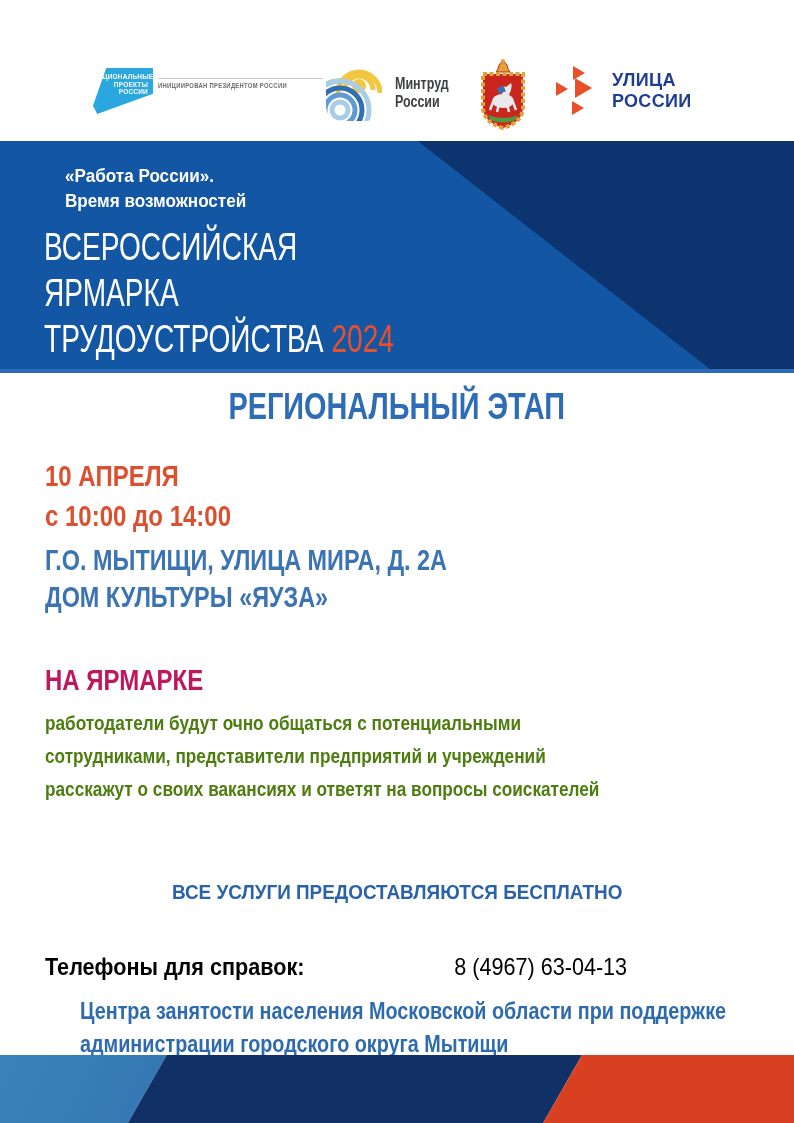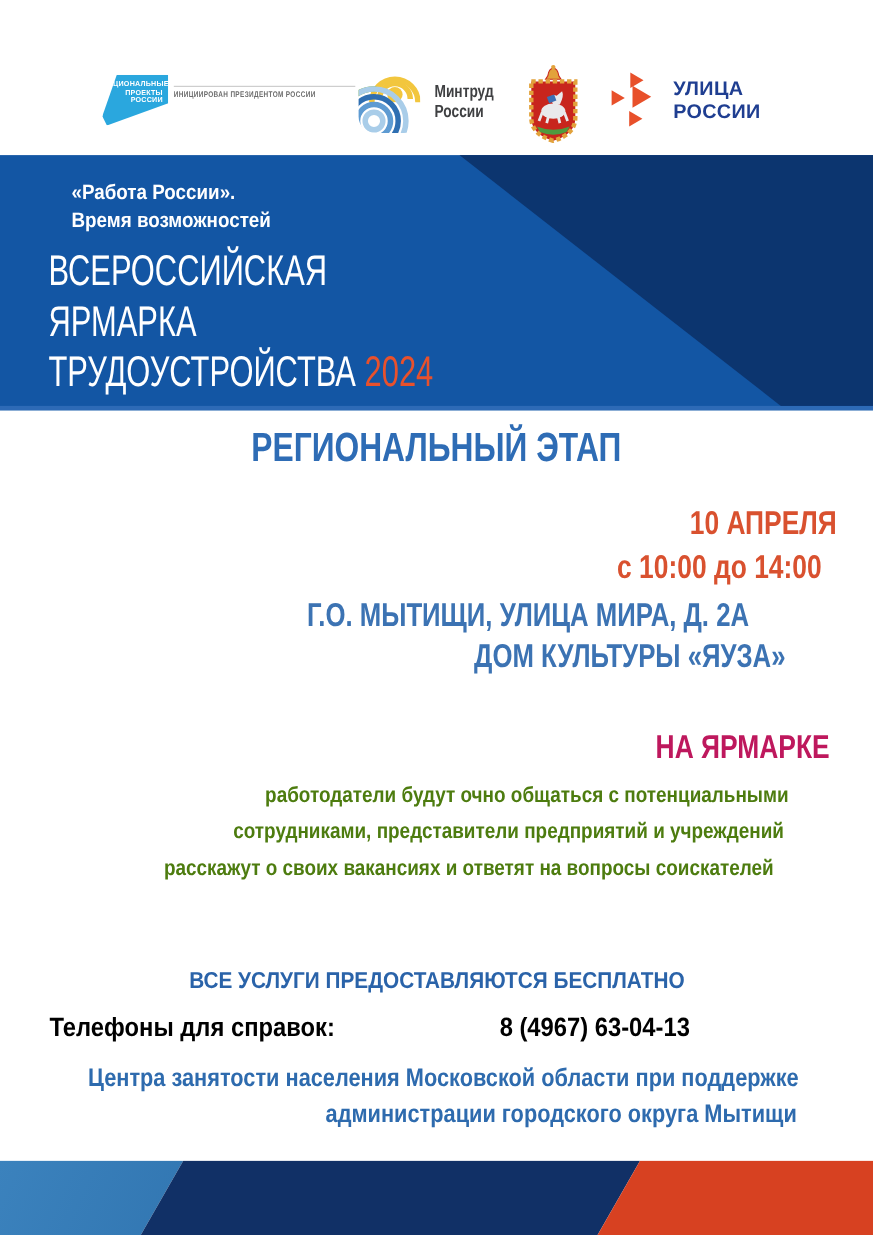--- a/index.html
+++ b/index.html
@@ -58,33 +58,33 @@
   .banner-dark {
     position:absolute; inset:0; background:#0c356f;
     clip-path:polygon(52.6% 0, 100% 0, 100% 100%, 89.4% 100%);
   }
   .banner-kicker { position:relative; font-size:19px; font-weight:bold; line-height:25px;margin-left:21px; }
   .banner-title  { position:relative; margin-top:11px; font-size:39px; font-weight:normal; line-height:46px; }
   .banner-year   { color:#e8512c; }
 
   
   .stage { margin-top:13px; text-align:center; font-size:37px; font-weight:bold; color:#2e6cb5; line-height:42px; }
-  .block-left { padding-left:45px;text-align:right; }
+  .block-left { padding-left:45px; }
   .date-line, .time-line { font-size:30px; font-weight:bold; color:#d9512f; line-height:40px; }
   .date-line { margin-top:28px; }
   .addr-line { font-size:30px; font-weight:bold; color:#3c73b3; line-height:37px; }
   .addr-wrap { margin-top:5px; }
   .fair-head { margin-top:47px; font-size:30px; font-weight:bold; color:#be185d; line-height:36px; }
   .fair-desc { margin-top:9px; font-size:20px; color:#4d7c0f; line-height:33px; font-weight:bold; }
   .fair-desc .ln { display:block; }
   .free-notice { margin-top:73px; text-align:center; font-size:21px; font-weight:bold; color:#2a63a9; line-height:26px; }
   .phone-row { margin-top:15px; margin-left:45px; width:582px; display:flex; justify-content:space-between; align-items:baseline;
                font-size:24px; color:#000000; line-height:30px; }
   .phone-label { font-weight:bold; }
-  .phone-number { font-weight:bold; }
+  .phone-number { font-weight:normal;margin-top:32px; }
   .organizer { margin-top:13px; font-size:23px; color:#2e6bae; line-height:33px; font-weight:bold; }
   .organizer .ln { display:block;margin-left:35px; }
 
   
   .bottom-band { position:absolute; left:0; bottom:0; width:794px; height:68px; }
   .bb { position:absolute; inset:0; }
   .bb-light { background:linear-gradient(115deg, #3b82bd 0%, #15528f 100%);
               clip-path:polygon(0 0, 21% 0, 16.1% 100%, 0 100%); }
   .bb-navy  { background:#113066; clip-path:polygon(21% 0, 73.3% 0, 68.4% 100%, 16.1% 100%); }
   .bb-red   { background:#d74121; clip-path:polygon(73.3% 0, 100% 0, 100% 100%, 68.4% 100%); }

